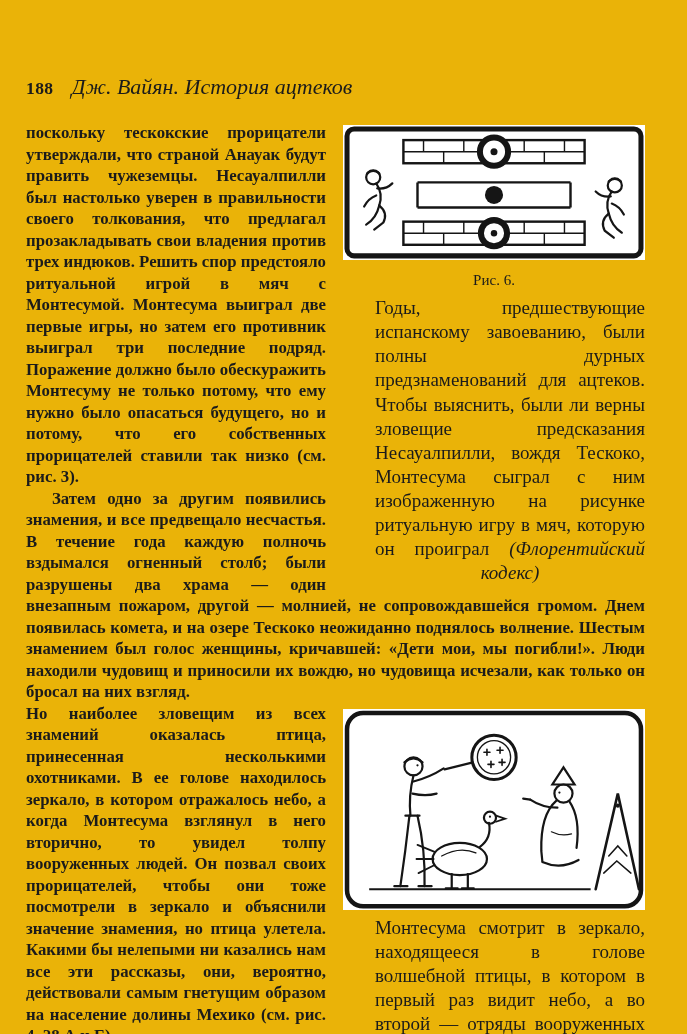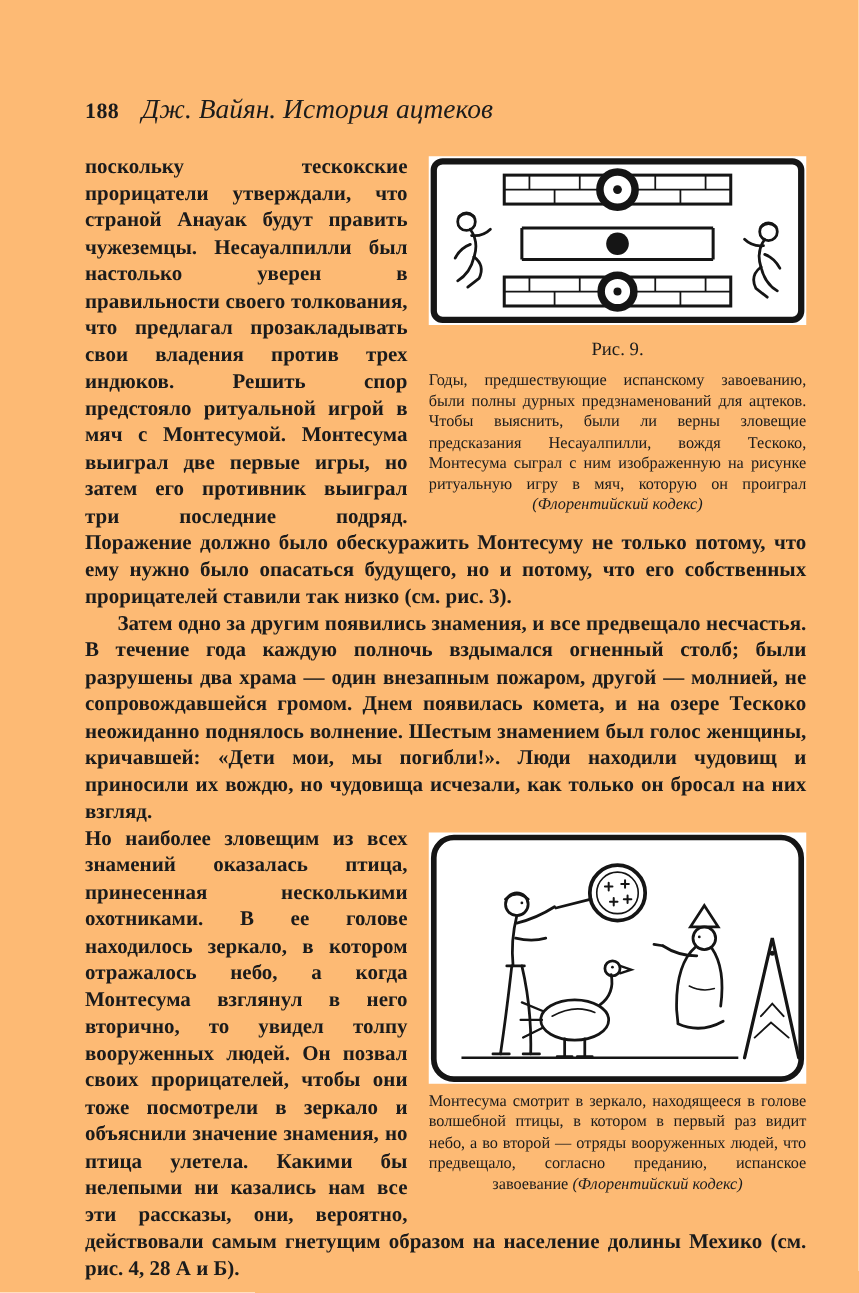--- a/index.html
+++ b/index.html
@@ -1,42 +1,43 @@
 <!DOCTYPE html>
 <html lang="ru"><head>
 <meta charset="utf-8">
 <style>
   * { margin:0; padding:0; box-sizing:border-box; }
   html, body { background:#ffffff; }
   .page {
     position:relative;
     width:687px; height:1034px;
     margin:0 auto;
-    background:#fdba74;
+    background:#eab308;
     color:#1b1b1b;
     font-family:"Liberation Serif","DejaVu Serif",serif;
-    padding:28px 42px 0 68px;
+    padding:28px 42px 0 26px;
     overflow:hidden;
   }
   .running-head { display:flex; align-items:baseline; gap:18px; margin-bottom:22px; }
   .pagenum { font-weight:bold; font-size:17.5px; letter-spacing:.4px; }
   .runtitle { font-style:italic; font-size:22px;margin-top:46px; }
 
   .body-text { font-size:16.8px; line-height:1.28; text-align:justify; hyphens:auto; }
   .para { text-align:justify;font-weight:bold; }
   .para.indent { text-indent:26px; }
 
   figure.figure { float:right; width:302px; margin:3px 0 8px 17px; }
   figure.fig4 { clear:right; margin-top:6px; }
   .fig-frame svg { display:block; width:100%; height:auto; background:#ffffff; }
   .fig-label { text-align:center; font-size:15px; margin-top:11px; }
   .fig-cap {
-    font-size:13px; line-height:1.27;
+    font-size:19px; line-height:1.27;
     text-align:justify; text-align-last:center;
     margin-top:6px;
+    margin-left:32px;
   }
   .src { font-style:italic; }
 </style>
 </head>
 <body>
 
 <div class="page">
 
   <header class="running-head">
     <span class="pagenum">188</span>
@@ -79,21 +80,21 @@
             <path d="M276 56 q-6 -5 -12 0"></path>
             <path d="M267 66 q-7 10 -3 22"></path>
             <path d="M266 71 q-9 1 -15 -5"></path>
             <path d="M267 78 q8 3 12 11"></path>
             <path d="M264 88 q-9 7 -4 17 l9 7"></path>
             <path d="M264 88 q3 13 13 19"></path>
           </g>
         </svg>
       </div>
       <figcaption>
-        <div class="fig-label">Рис. 9.</div>
+        <div class="fig-label">Рис. 6.</div>
         <p class="fig-cap"><span>Годы, предшествующие испанскому завоеванию, были полны дурных предзнаменований для ацтеков. Чтобы выяснить, были ли верны зловещие предсказания Несауалпилли, вождя Тескоко, Монтесума сыграл с ним изображенную на рисунке ритуальную игру в мяч, которую он проиграл</span> <span class="src">(Флорентийский кодекс)</span></p>
       </figcaption>
     </figure>
 
     <p class="para">поскольку тескокские прорицатели утверждали, что страной Анауак будут править чужеземцы. Несауалпилли был настолько уверен в правильности своего толкования, что предлагал прозакладывать свои владения против трех индюков. Решить спор предстояло ритуальной игрой в мяч с Монтесумой. Монтесума выиграл две первые игры, но затем его противник выиграл три последние подряд. Поражение должно было обескуражить Монтесуму не только потому, что ему нужно было опасаться будущего, но и потому, что его собственных прорицателей ставили так низко (см. рис. 3).</p>
 
     <p class="para indent">Затем одно за другим появились знамения, и все предвещало несчастья. В течение года каждую полночь вздымался огненный столб; были разрушены два храма — один внезапным пожаром, другой — молнией, не сопровождавшейся громом. Днем появилась комета, и на озере Тескоко неожиданно поднялось волнение. Шестым знамением был голос женщины, кричавшей: «Дети мои, мы погибли!». Люди находили чудовищ и приносили их вождю, но чудовища исчезали, как только он бросал на них взгляд.</p>
 
     <figure class="figure fig4">
       <div class="fig-frame">

